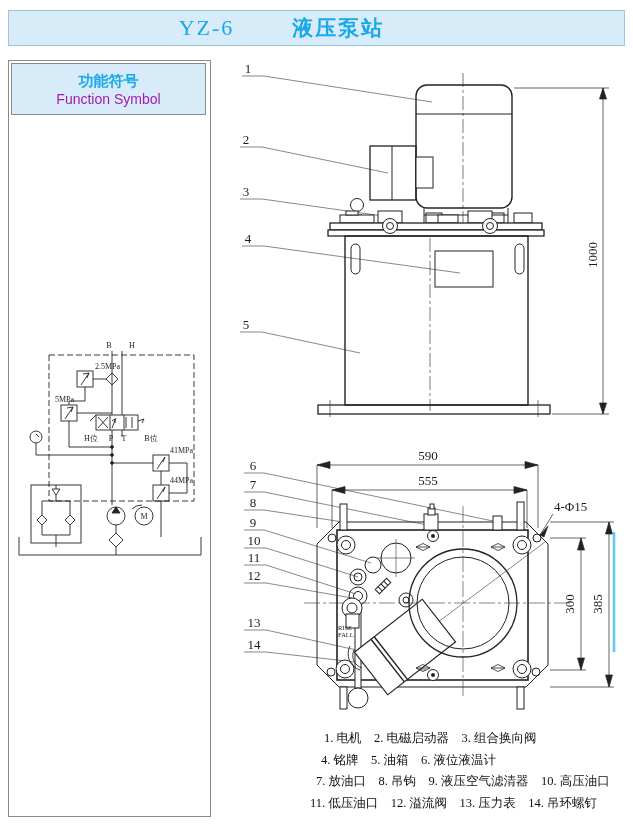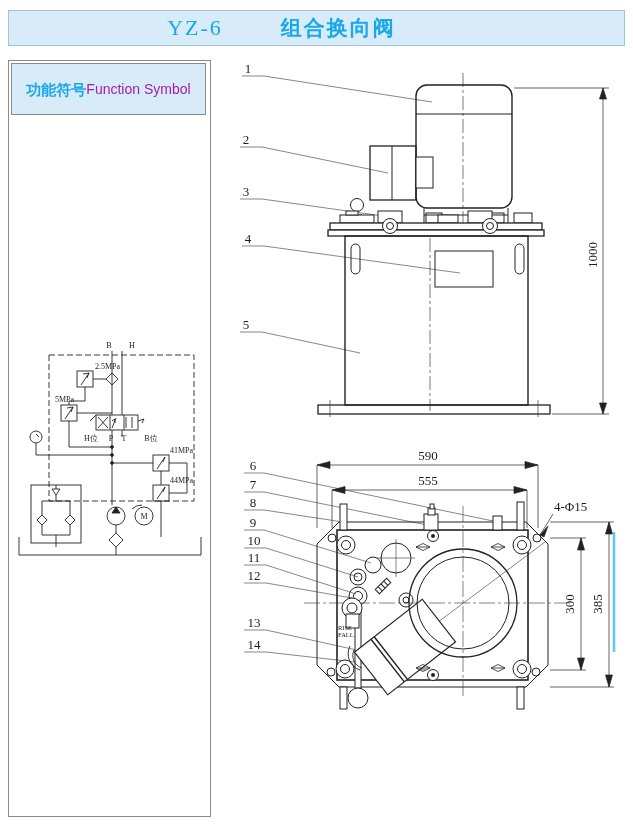--- a/index.html
+++ b/index.html
@@ -10,21 +10,21 @@
     background:#d7ebf8;border:1px solid #9cc4dd;
     display:flex;align-items:center;justify-content:center;gap:0;}
   #titlebar .t{color:#19a9e9;font-size:22px;letter-spacing:2px;white-space:pre;}
   #titlebar .model{margin-right:58px;}
   #titlebar .cn{font-weight:bold;margin-right:70px;font-size:21px;}
   
   #fpanel{position:absolute;left:8px;top:60px;width:201px;height:755px;
     border:1px solid #8a8a8a;background:#fff;}
   #fpanel-head{position:absolute;left:2px;top:2px;width:193px;height:50px;
     background:#d7ebf8;border:1px solid #8a8a8a;
-    display:flex;flex-direction:row;align-items:center;justify-content:center;}
+    display:flex;flex-direction:column;align-items:center;justify-content:center;}
   #fpanel-head .cn{color:#19a9e9;font-size:15px;font-weight:bold;line-height:19px;
     font-family:"Liberation Sans",sans-serif;}
   #fpanel-head .en{color:#a21caf;font-size:14px;line-height:18px;
     font-family:"Liberation Sans",sans-serif;}
   
   #legend{position:absolute;left:300px;top:728px;width:333px;
     font-size:12.5px;line-height:21.5px;color:#111;}
   .legend-line{white-space:pre;}
   
   svg{position:absolute;overflow:visible;}
@@ -33,21 +33,21 @@
   .callout{font-size:13px;}
   .lbl{font-size:8px;}
 </style>
 </head>
 <body>
 
 <div id="page">
 
   <div id="titlebar">
     <span class="t model">YZ-6</span>
-    <span class="t cn">组合换向阀</span>
+    <span class="t cn">液压泵站</span>
   </div>
 
   <div id="fpanel">
     <div id="fpanel-head">
       <div class="cn">功能符号</div>
       <div class="en">Function Symbol</div>
     </div>
 
     <svg style="left:2px;top:272px;" width="198" height="240" viewBox="0 0 198 240">
       <g stroke="#222" stroke-width="0.9" fill="none">
@@ -365,14 +365,20 @@
     <text class="callout" x="14" y="209" text-anchor="middle">14</text>
     <text class="dimtxt" x="188" y="20" text-anchor="middle">590</text>
     <text class="dimtxt" x="188" y="45" text-anchor="middle">555</text>
     <text class="dimtxt" x="314" y="71">4-Φ15</text>
     <text class="dimtxt" x="334" y="164" text-anchor="middle" transform="rotate(-90 334,164)">300</text>
     <text class="dimtxt" x="362" y="164" text-anchor="middle" transform="rotate(-90 362,164)">385</text>
     <text x="98" y="190" style="font-size:6.5px" fill="#444">RISE</text>
     <text x="98" y="197" style="font-size:6.5px" fill="#444">FALL</text>
   </svg>
 
+  <div id="legend">
+    <div class="legend-line" style="padding-left:24px">1. 电机    2. 电磁启动器    3. 组合换向阀</div>
+    <div class="legend-line" style="padding-left:21px">4. 铭牌    5. 油箱    6. 液位液温计</div>
+    <div class="legend-line" style="padding-left:16px">7. 放油口    8. 吊钩    9. 液压空气滤清器    10. 高压油口</div>
+    <div class="legend-line" style="padding-left:10px">11. 低压油口    12. 溢流阀    13. 压力表    14. 吊环螺钉</div>
+  </div>
 
 </div>
 
 </body></html>

